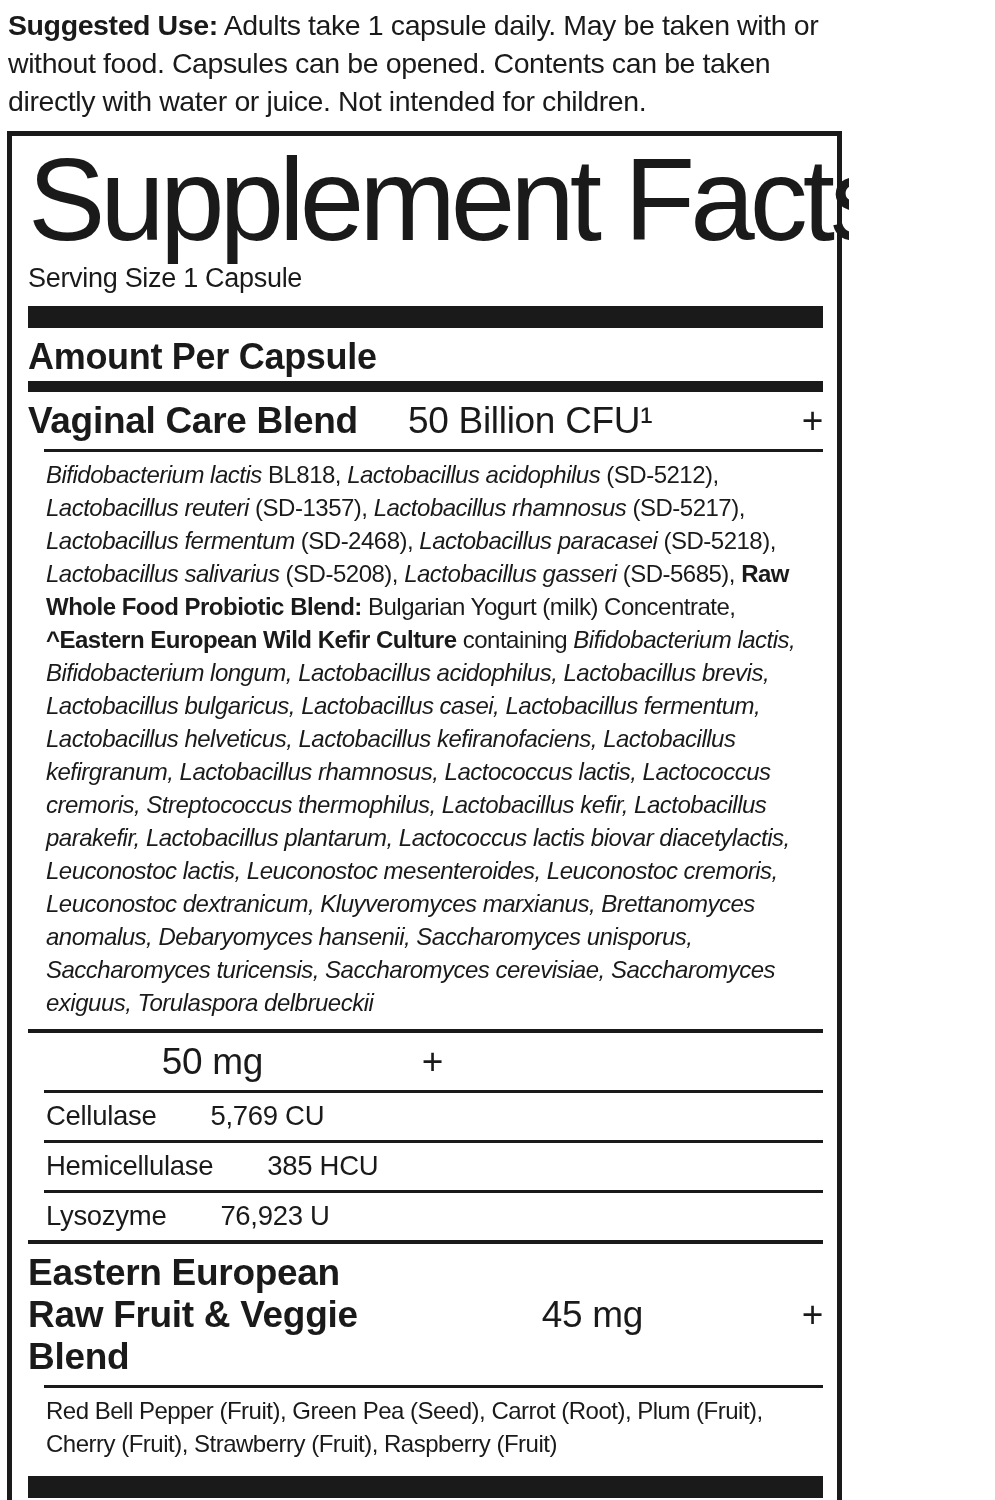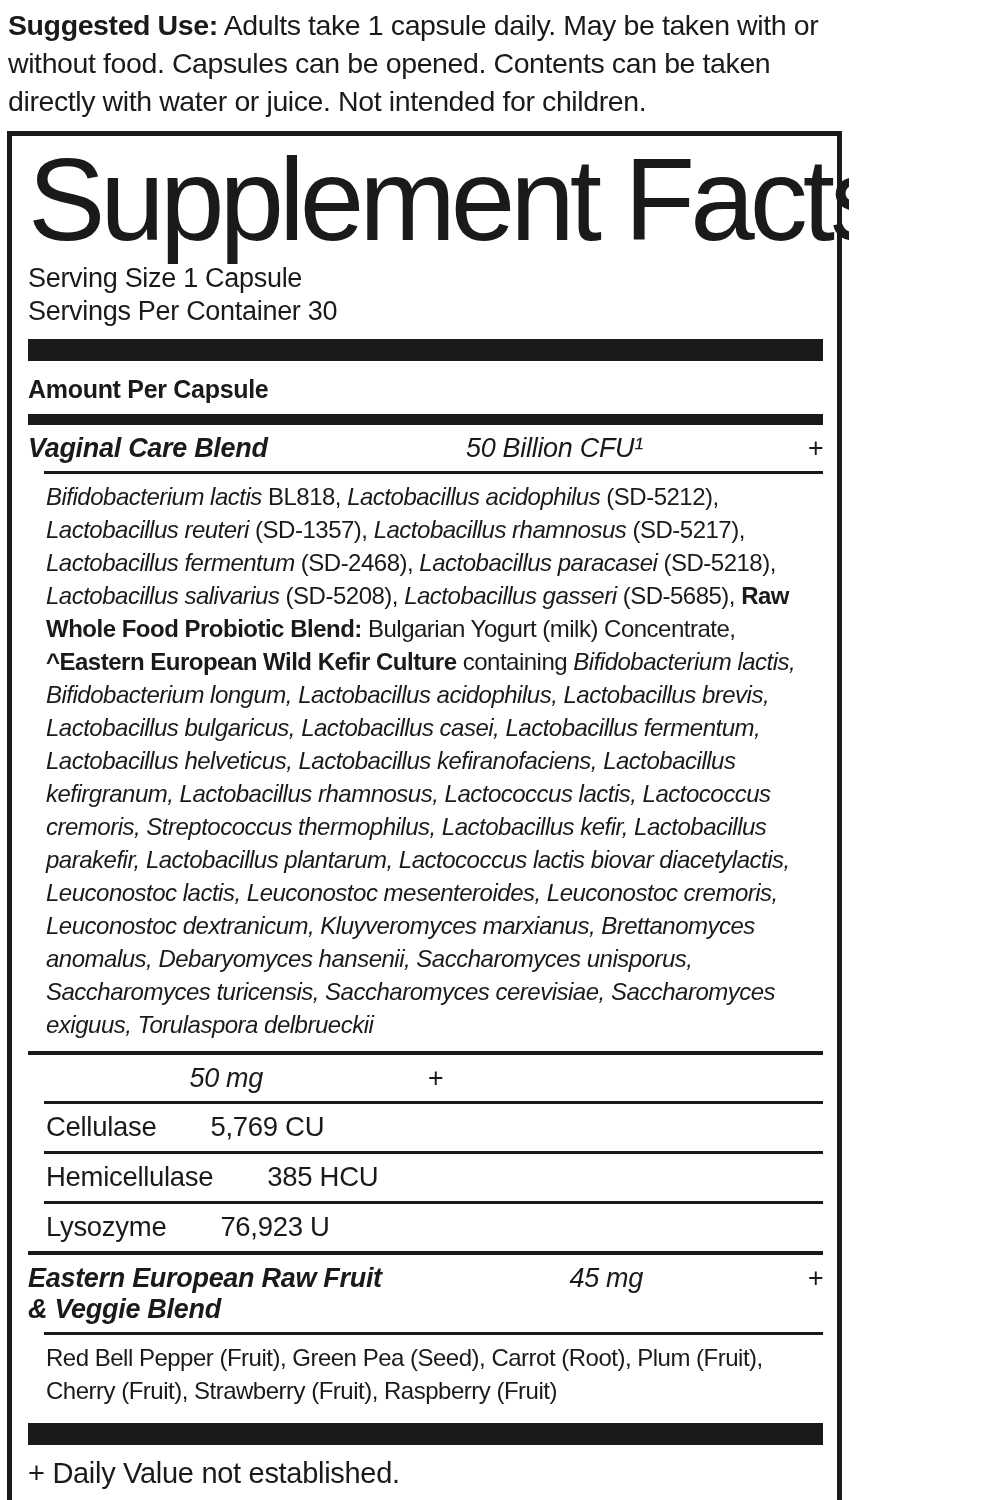--- a/index.html
+++ b/index.html
@@ -30,23 +30,23 @@
     font-size:116px; font-weight:400; line-height:1.0;
     letter-spacing:-5px; white-space:nowrap;
   }
   .serving { font-size:27px; line-height:33px; letter-spacing:-0.3px; }
 
   .bar { background:var(--ink); }
   .bar.thick { height:22px; margin:11px 0 9px 0; }
   .bar.medium { height:11px; margin:2px 0 0 0; }
   .bar.footbar { height:22px; margin:6px 0 4px 0; }
 
-  .amount-header { font-size:25px; font-weight:700; line-height:33px; padding:3px 0 6px 0; letter-spacing:-0.3px; }
+  .amount-header { font-size:36px; font-weight:700; line-height:33px; padding:3px 0 6px 0; letter-spacing:-0.3px; }
 
-  .row.blend { display:flex; align-items:flex-start; padding:8px 0 7px 0; font-size:27px; letter-spacing:-0.3px;font-style:italic; }
+  .row.blend { display:flex; align-items:center; padding:8px 0 7px 0; font-size:37px; letter-spacing:-0.3px; }
   .bname  { flex:1; font-weight:700; }
   .bamount{ width:235px; text-align:right; white-space:nowrap; }
   .bplus  { width:180px; text-align:right; }
 
   .rule-full { border-top:4px solid var(--ink); }
   .ind { margin-left:16px; }
   .rule-ind { border-top:3px solid var(--ink); }
 
   .desc {
     font-size:24px; line-height:33px; letter-spacing:-0.5px;
@@ -70,21 +70,20 @@
 
   <p class="suggested">
     <strong>Suggested Use:</strong><span> Adults take 1 capsule daily. May be taken with or without food. Capsules can be opened. Contents can be taken directly with water or juice. Not intended for children.</span>
   </p>
 
   <section class="facts">
 
     <h1 class="facts-title">Supplement Facts</h1>
 
     <div class="serving">Serving Size 1 Capsule</div>
-    <div class="serving">Servings Per Container 30</div>
 
     <div class="bar thick"></div>
 
     <div class="amount-header">Amount Per Capsule</div>
 
     <div class="bar medium"></div>
 
     <div class="row blend">
       <span class="bname">Vaginal Care Blend</span>
       <span class="bamount">50 Billion CFU¹</span>

